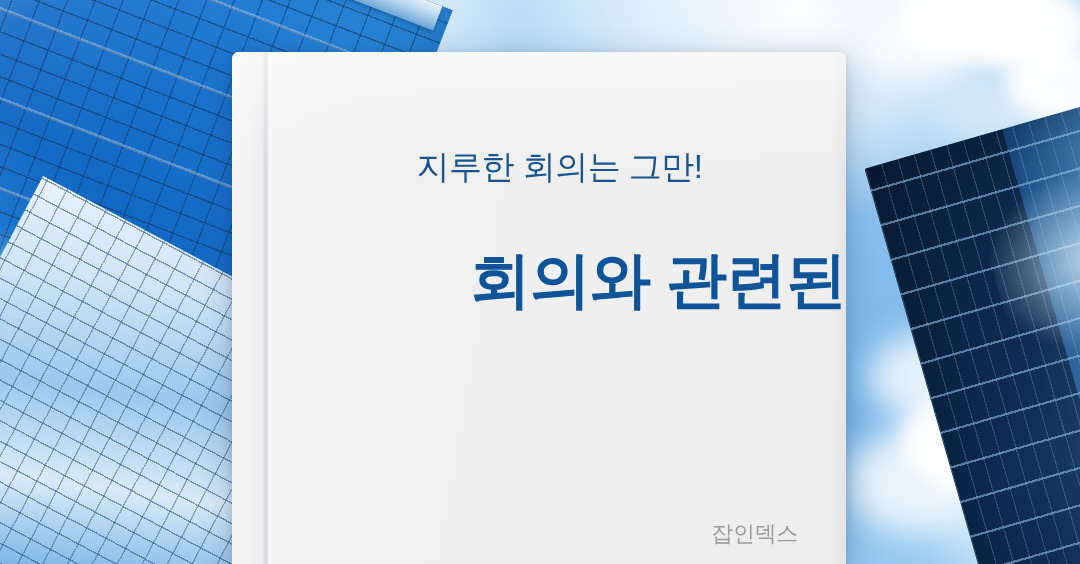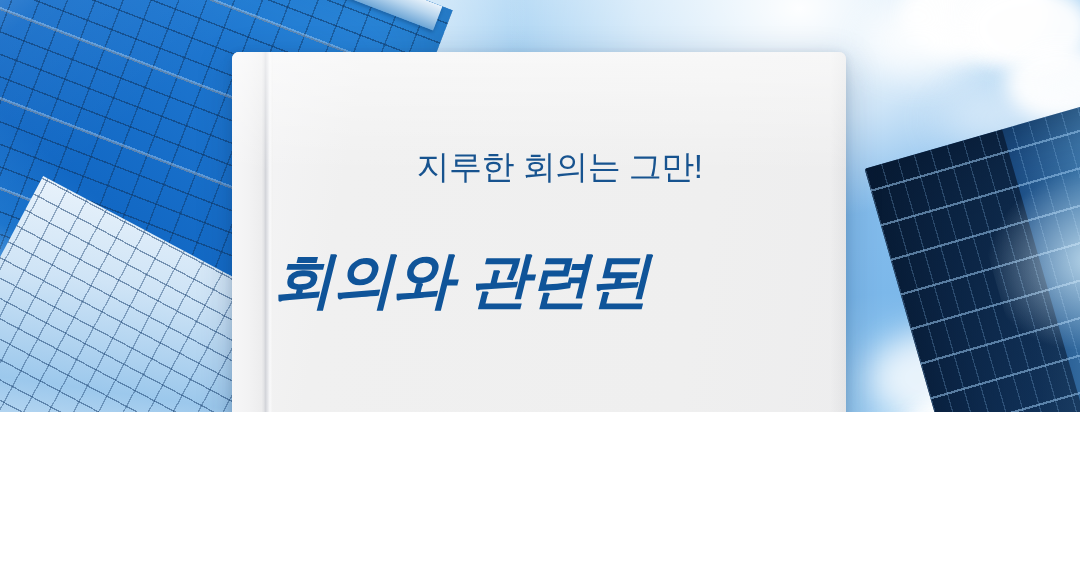--- a/index.html
+++ b/index.html
@@ -7,21 +7,21 @@
     padding: 0;
     background: #ffffff;
   }
   body {
     font-family: "Liberation Sans", "DejaVu Sans", sans-serif;
   }
 
   #stage {
     position: relative;
     width: 1080px;
-    height: 412px;
+    height: 564px;
     overflow: hidden;
     background: #f0abfc;
   }
 
   
   .sky {
     position: absolute;
     inset: 0;
     background:
       radial-gradient(ellipse 420px 300px at 74% 2%, rgba(255,255,255,0.98) 0%, rgba(255,255,255,0.55) 38%, rgba(255,255,255,0) 70%),
@@ -215,27 +215,26 @@
     font-size: 33px;
     font-weight: 400;
     letter-spacing: -0.5px;
     color: #17538f;
     line-height: 1.1;
   }
   #title {
     position: absolute;
     left: 0; right: 0;
     top: 182px;
-    text-align: left;
+    text-align: right;
     color: #0f5499;
     font-size: 61px;
     font-weight: 700;
     letter-spacing: -1px;
     line-height: 1.52;
-    font-style: italic;
   }
   #title .line { display: block; }
 
   #watermark {
     position: absolute;
     right: 48px;
     bottom: 23px;
     font-size: 22px;
     font-weight: 400;
     letter-spacing: -0.3px;
@@ -294,16 +293,17 @@
     <div class="page-edge"></div>
     <div class="sheen"></div>
 
     <div id="content">
       <div id="subtitle">지루한 회의는 그만!</div>
 
       <div id="title">
         <span class="line">회의와 관련된</span>
       </div>
 
+      <div id="watermark">잡인덱스</div>
     </div>
   </div>
 
 </div>
 
 </body></html>

